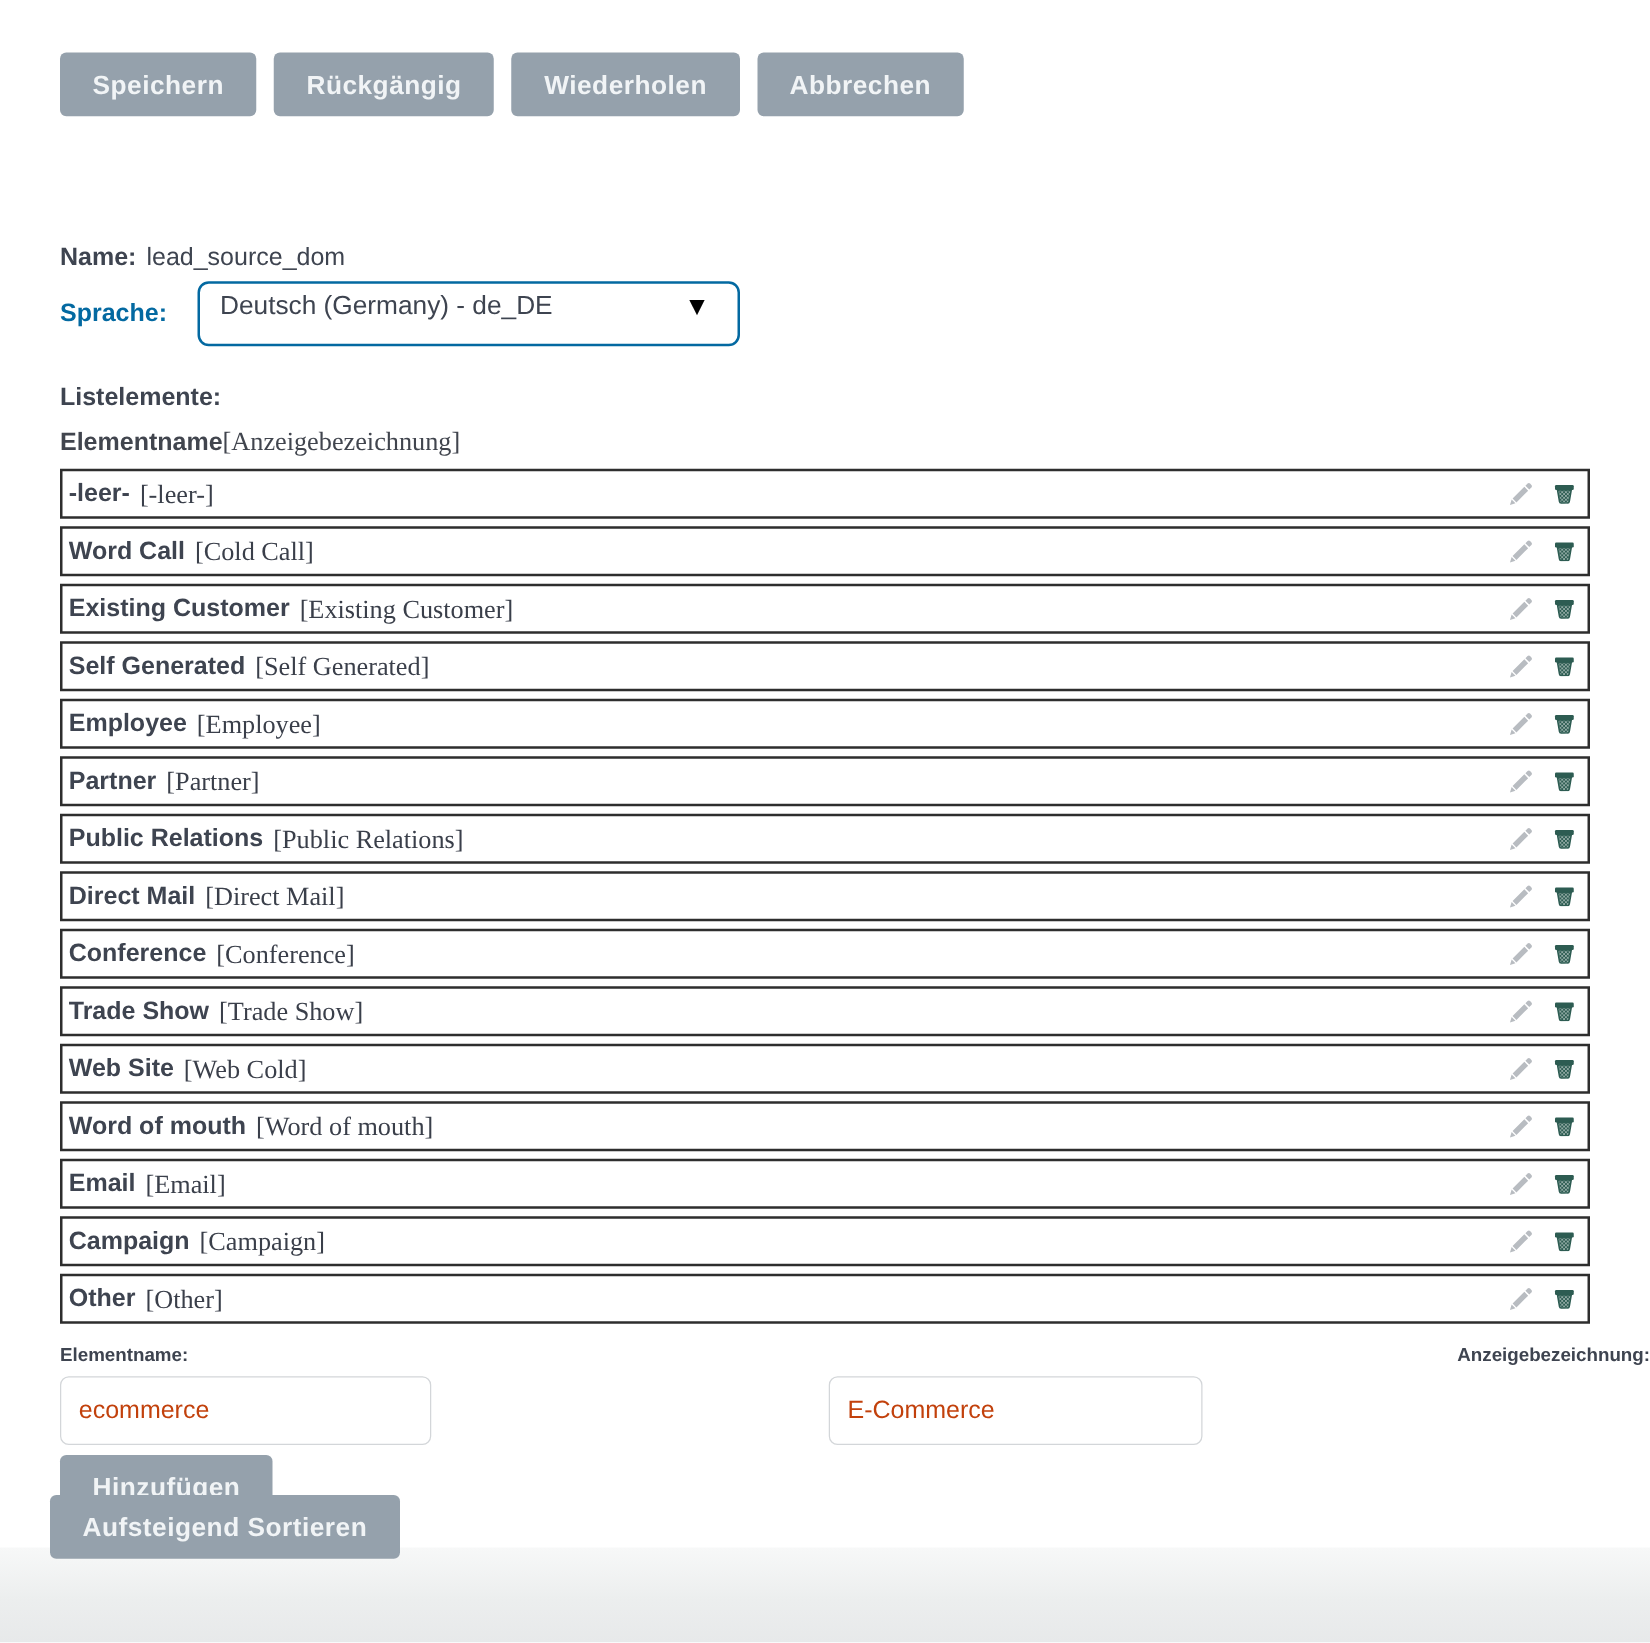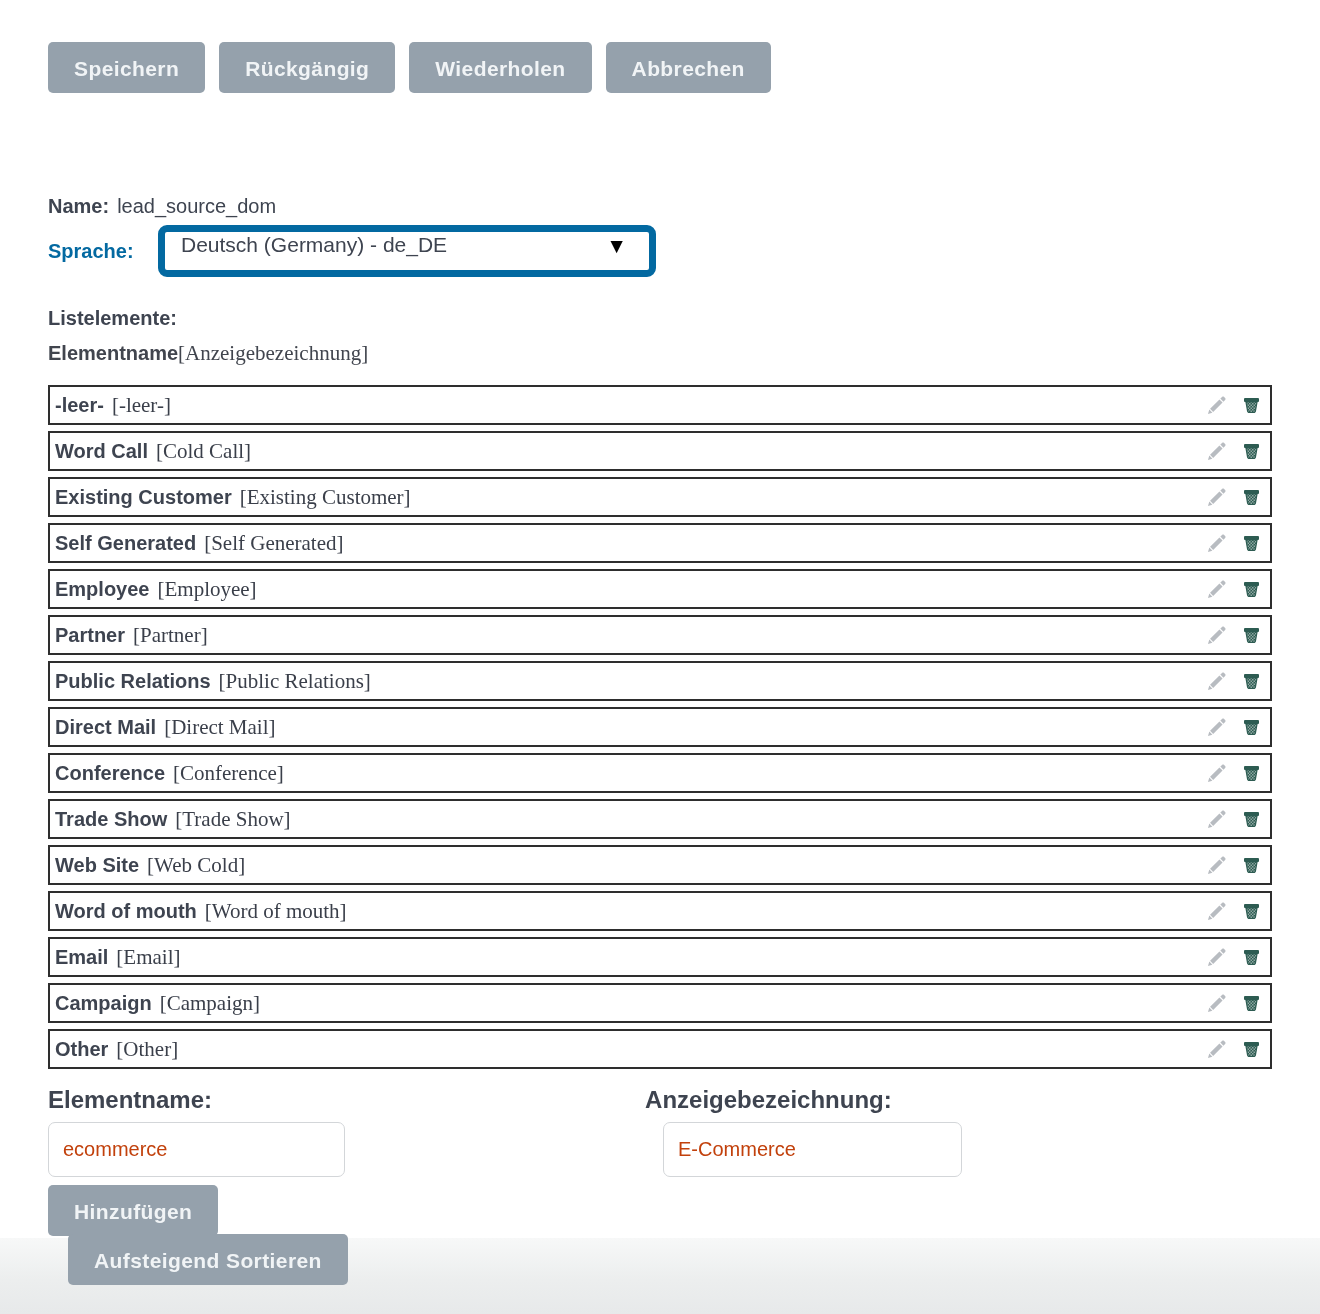--- a/index.html
+++ b/index.html
@@ -16,62 +16,62 @@
     cursor:pointer; display:inline-block; text-align:center;
   }
 
   
   .meta-name { margin-top:102px; font-size:20px; color:#3e4450; }
   .meta-name .lbl { font-weight:700; }
   .meta-name .val { font-weight:400; margin-left:8px; }
   .meta-lang { margin-top:7px; display:flex; align-items:center; }
   .meta-lang .lbl { font-weight:700; font-size:20px; color:#0369a1; width:110px; }
   .select-box {
-    width:498px; height:52px; border:7px solid #0369a1; border-radius:9px;
+    width:434px; height:52px; border:2px solid #0369a1; border-radius:9px;
     display:flex; align-items:center; justify-content:space-between;
     padding:0 22px 12px 16px; cursor:pointer; background:#fff;
   }
   .select-box .sel-text { font-size:21px; color:#3e4450; }
   .select-box .caret { color:#000; font-size:21px; line-height:1; }
 
   
   .list-title { margin-top:30px; font-weight:700; font-size:20px; color:#3e4450; }
   .list-header { margin-top:11px; font-size:20px; color:#41454e; }
   .list-header .hdr-name { font-weight:700; font-family:"Liberation Sans", sans-serif; }
   .list-header .hdr-display { font-family:"Liberation Serif", serif; font-size:21px; }
 
-  .rows { margin-top:19px; width:1224px; display:flex; flex-direction:column; gap:6px; }
+  .rows { margin-top:9px; width:1224px; display:flex; flex-direction:column; gap:6px; }
   .row {
     height:40px; background:#fff; border:2px solid #2e2e2e;
     display:flex; align-items:center; padding:0 10px 0 5px; cursor:move;
   }
   .row-name { font-weight:700; font-size:20px; color:#3e4450; white-space:pre; }
   .row-display { font-family:"Liberation Serif", serif; font-size:21px; color:#3a3f4a;
     margin-left:8px; white-space:pre; }
   .row-icons { margin-left:auto; display:flex; align-items:center; gap:15px; }
   .icon-btn { display:inline-flex; align-items:center; justify-content:center; cursor:pointer; }
 
   
-  .add-labels { margin-top:17px; display:flex; font-weight:700; font-size:24px; color:#3e4450; }
+  .add-labels { margin-top:17px; display:flex; font-weight:700; font-size:15px; color:#3e4450;justify-content:space-between; }
   .add-labels .lab2 { margin-left:433px; }
   .add-inputs { margin-top:8px; display:flex; }
   .text-input {
     width:297px; height:55px; border:1px solid #d3d6d9; border-radius:7px;
     font-family:"Liberation Sans", sans-serif; font-size:20px; color:#c2410c;
     padding:0 14px; outline:none; background:#fff;
   }
   .add-inputs .inp2 { margin-left:318px; width:299px; }
   .add-btn-row { margin-top:8px; }
 
   
   .footer-band {
     position:absolute; left:0; top:1238px; width:1320px; height:76px; z-index:1;
     background:linear-gradient(to bottom, #f7f8f8 0%, #eceeee 55%, #e7e9ea 100%);
   }
-  .sort-row { position:absolute; left:0; top:1234px; z-index:3; padding-left:68px; display:flex; gap:15px; }
+  .sort-row { position:absolute; left:0; top:1196px; z-index:3; padding-left:40px; display:flex; gap:15px; }
 </style>
 </head>
 <body>
 
 <div class="footer-band"></div>
 
 <div class="content">
 
   <div class="toolbar">
     <button class="btn">Speichern</button>

